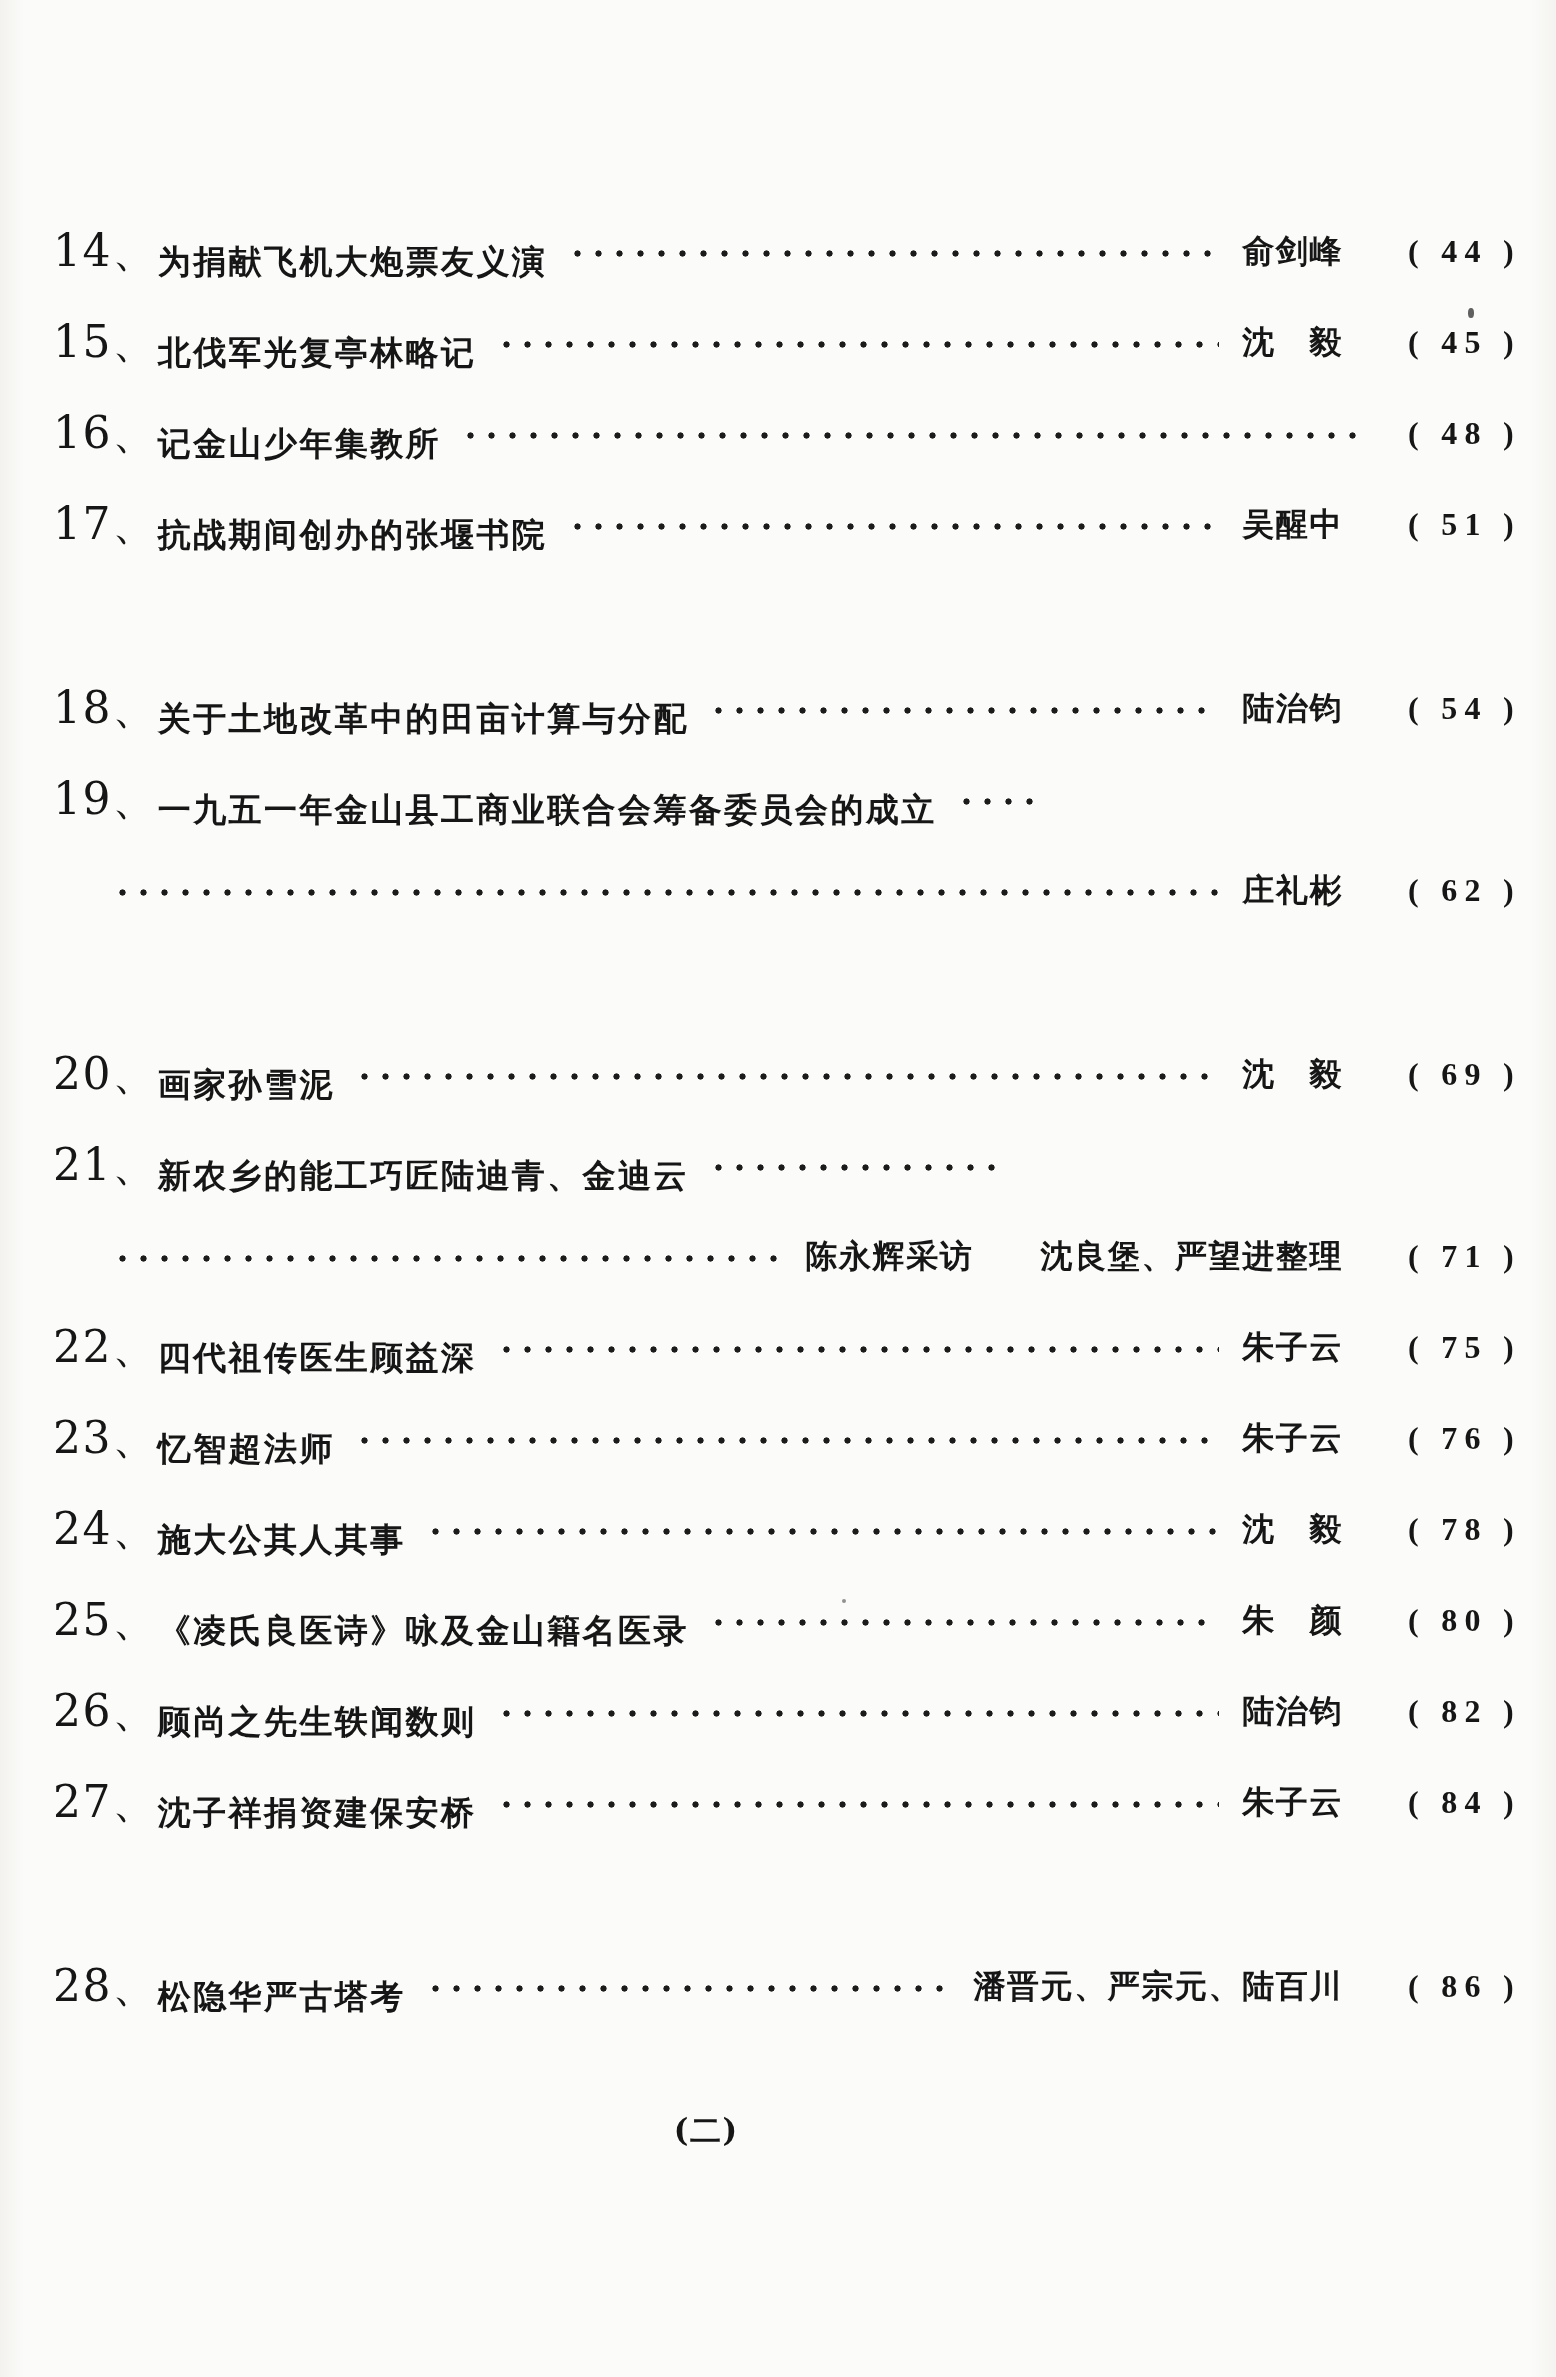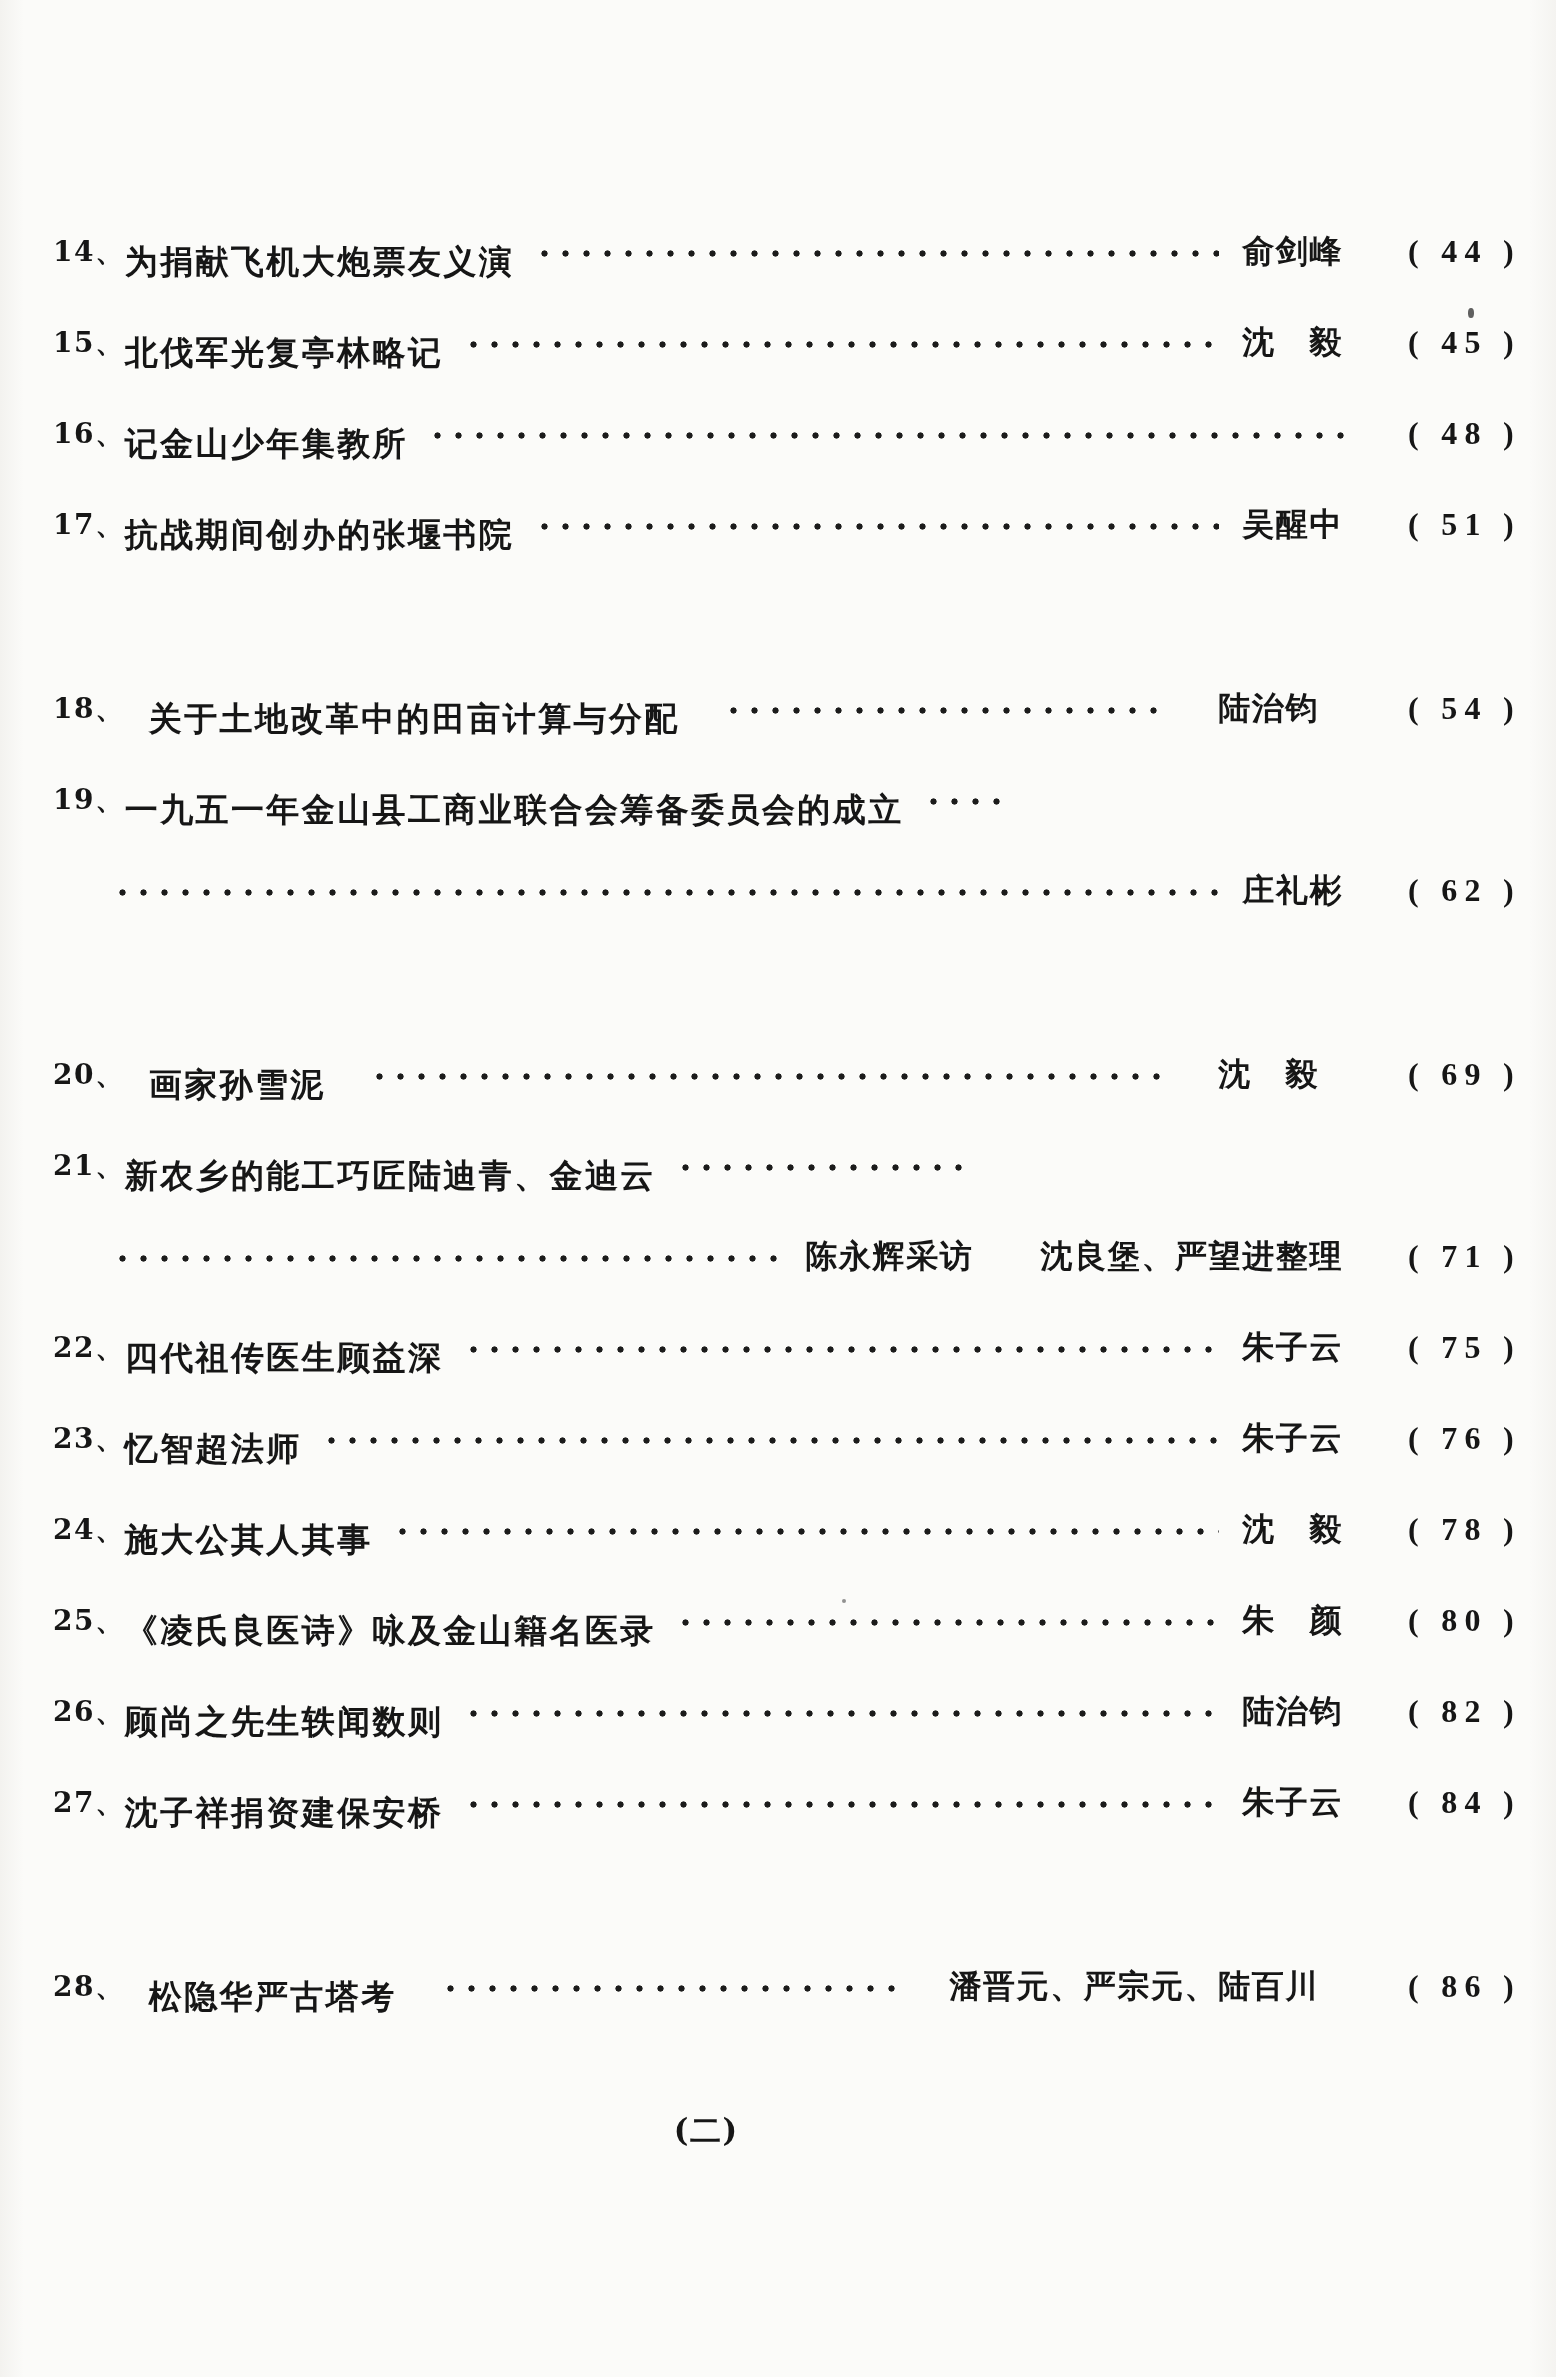--- a/index.html
+++ b/index.html
@@ -16,24 +16,24 @@
     width: 100%; height: 100%;
     padding: 206px 36px 0 53px;
   }
   .row {
     display: flex;
     align-items: center;
     height: 91px;
     font-weight: 600;
     white-space: pre;
   }
-  .row.gap-large { margin-top: 93px; gap: 24px; }
+  .row.gap-large { margin-top: 93px; }
   .num {
-    font-size: 28px;
-    font-weight: 700;
+    font-size: 44px;
+    font-weight: 400;
     letter-spacing: 1.6px;
     min-width: 71px;
     flex: 0 0 auto;
   }
   .row.continuation .num { min-width: 40px; }
   .title {
     font-size: 33px;
     letter-spacing: 2.4px;
     flex: 0 0 auto;
     margin-top: 22px;

